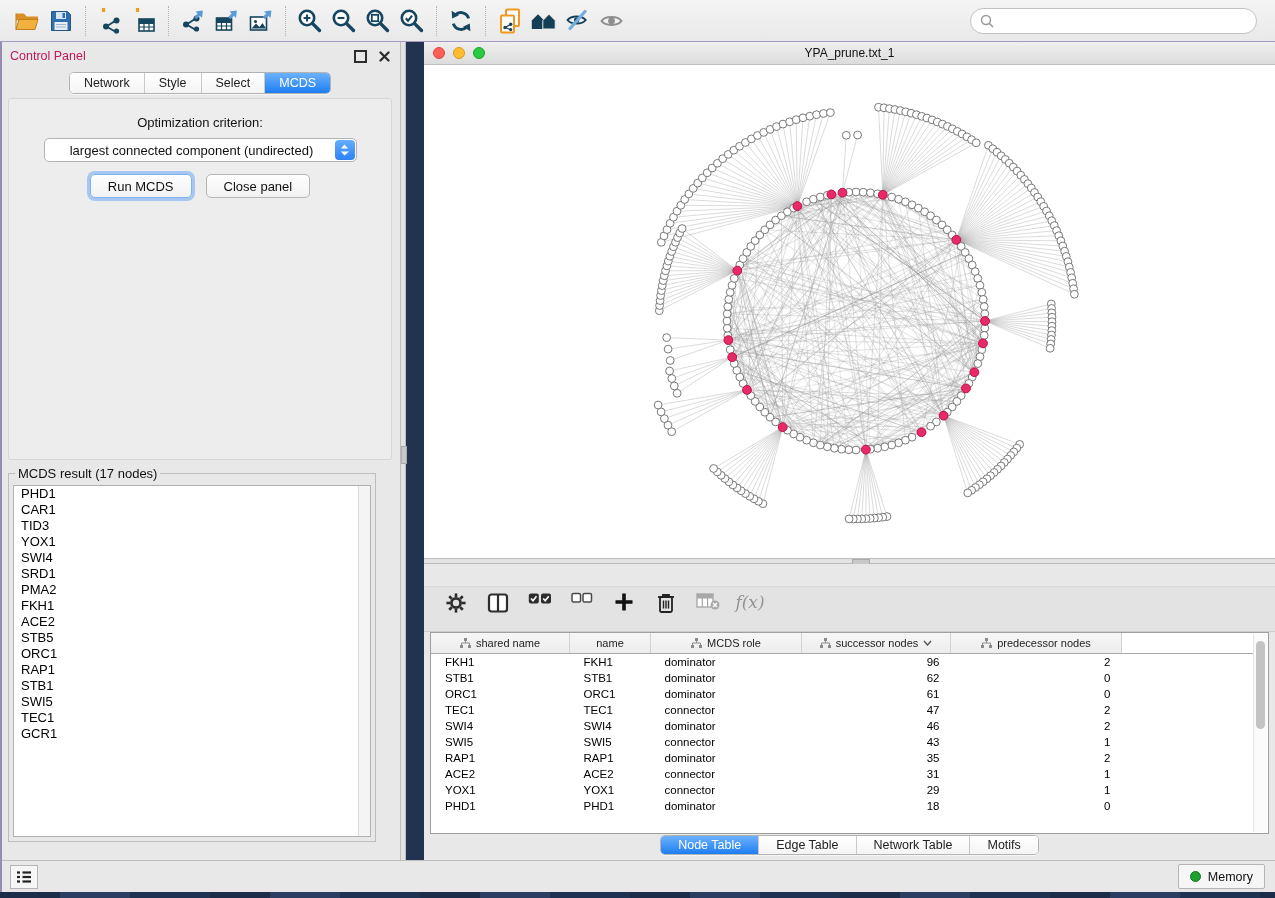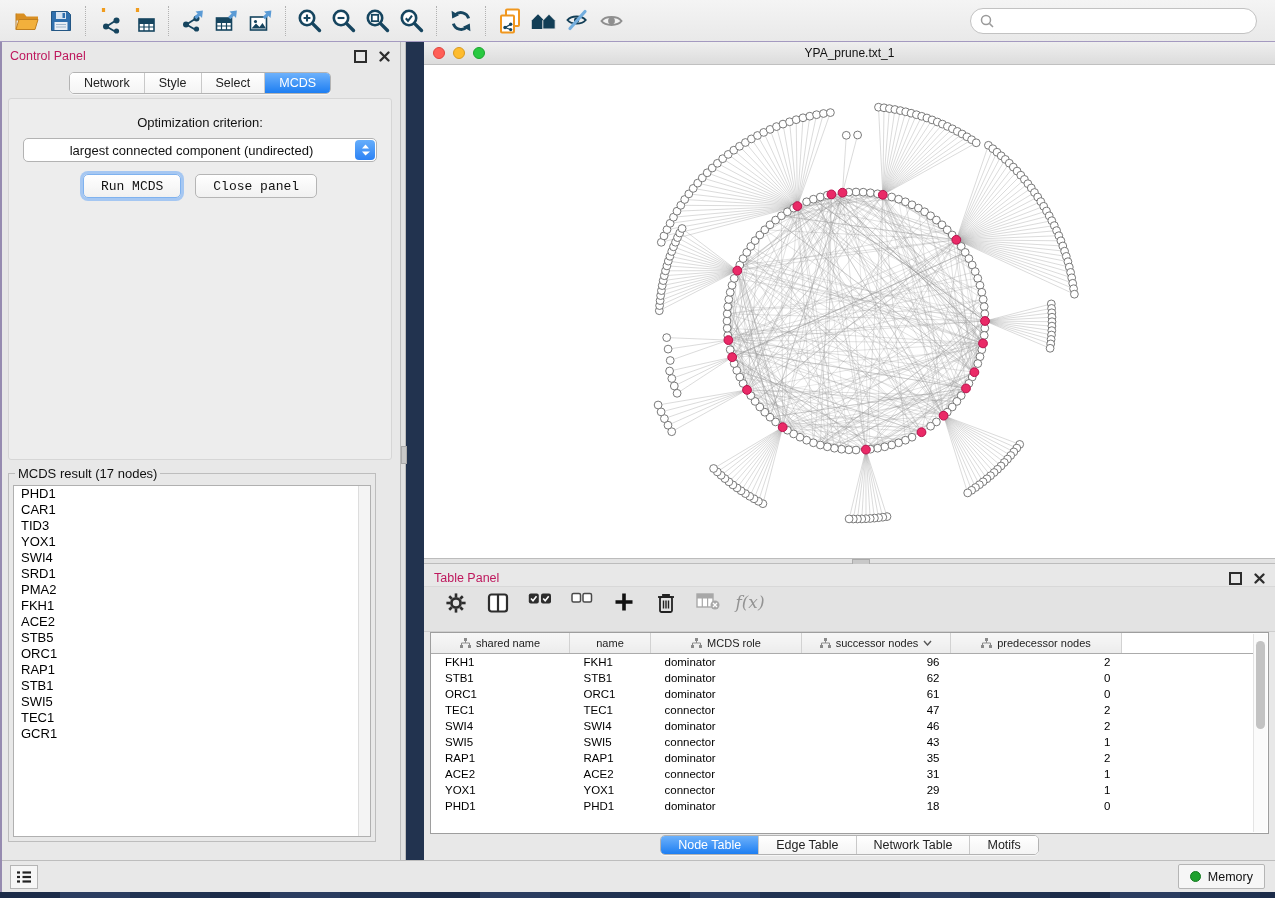--- a/index.html
+++ b/index.html
@@ -27,28 +27,28 @@
   .seg{display:inline-flex;border:1px solid #b3b3b3;border-radius:5px;overflow:hidden;background:#fff;
     box-shadow:0 1px 0 rgba(255,255,255,.6);}
   .seg button{border:none;border-left:1px solid #c9c9c9;background:linear-gradient(#fff,#f4f4f4);
     padding:3px 14px;font-size:12.5px;color:#222;font-family:inherit;cursor:pointer;}
   .seg button:first-child{border-left:none;}
   .seg button.active{background:linear-gradient(#6db1fb,#1d7ef2);color:#fff;}
   .ctl-tabs-row{position:absolute;top:30px;left:0;width:100%;text-align:center;}
   .subpanel{position:absolute;top:56px;left:8px;right:8px;height:362px;background:#ededed;
     border:1px solid #d6d6d6;border-radius:3px;box-sizing:border-box;text-align:center;}
   .opt-label{margin-top:16px;font-size:13px;color:#111;}
-  .select{margin:8px auto 0;width:354px;height:24px;box-sizing:border-box;border:1px solid #b3b3b3;
+  .select{margin:8px auto 0;width:313px;height:24px;box-sizing:border-box;border:1px solid #b3b3b3;
     border-radius:5px;background:#fff;display:flex;align-items:center;position:relative;cursor:pointer;}
   .select .sel-text{flex:1;text-align:center;font-size:13px;color:#111;padding-left:4px;}
   .spin-cap{width:20px;height:20px;margin-right:1px;border-radius:4px;
     background:linear-gradient(#66aefb,#2c82f5);display:flex;align-items:center;justify-content:center;}
   .btn-row{margin-top:12px;display:flex;justify-content:center;gap:14px;}
   .btn{height:24px;border:1px solid #b5b5b5;border-radius:5px;background:linear-gradient(#fff,#f1f1f1);
-    font-size:13px;font-family:Liberation Mono, monospace;padding:0 17px;color:#111;cursor:pointer;}
+    font-size:13px;font-family:Liberation Sans, sans-serif;padding:0 17px;color:#111;cursor:pointer;}
   .btn.focused{box-shadow:0 0 0 3px rgba(106,168,245,.55);border-color:#7fb2ef;}
   .result-group{position:absolute;top:424px;left:8px;right:24px;height:376px;box-sizing:border-box;
     border:1px solid #bdbdbd;margin:0;padding:4px;}
   .result-group legend{font-size:13px;color:#111;padding:0 3px;margin-left:2px;}
   .result-list{position:relative;width:100%;height:352px;box-sizing:border-box;background:#fff;
     border:1px solid #b0b0b0;overflow:hidden;font-size:13px;}
   .result-list .list-item{height:16px;line-height:16px;padding-left:7px;color:#000;}
   .list-sb{position:absolute;top:0;right:0;bottom:0;width:11px;background:#f4f4f4;border-left:1px solid #ddd;}
   
   .vsplitter{position:absolute;left:400px;top:0;width:6px;height:100%;background:#e2e2e2;
@@ -1143,29 +1143,20 @@
               <circle cx="550.4" cy="307.2" r="4.4" fill="#ea2a67" stroke="#b8124d" stroke-width="1"></circle>
             </g>
           </svg>
       </div>
 
       <div class="hsplitter">
           <div class="grip"></div>
         </div>
 
       <div class="table-panel">
-        <div class="panel-titlebar">
-          <span>Table Panel</span>
-          <span class="win-icons">
-            <span class="float-ico"></span>
-            <svg width="11" height="11" viewBox="0 0 11 11">
-                <path d="M1.5 1.5l8 8M9.5 1.5l-8 8" stroke="#2d2d2d" stroke-width="2.3" stroke-linecap="round"></path>
-              </svg>
-          </span>
-        </div>
         <div class="ttoolbar">
           <button class="ttbtn">
               <svg width="22" height="22" viewBox="0 0 22 22">
                 <circle cx="11" cy="11" r="4.6" fill="none" stroke="#2d2d2d" stroke-width="2.8"></circle>
                 <g stroke="#2d2d2d" stroke-width="2.6">
                   <line x1="17" y1="11" x2="20.6" y2="11"></line>
                   <line x1="15.24" y1="15.24" x2="17.79" y2="17.79"></line>
                   <line x1="11" y1="17" x2="11" y2="20.6"></line>
                   <line x1="6.76" y1="15.24" x2="4.21" y2="17.79"></line>
                   <line x1="5" y1="11" x2="1.4" y2="11"></line>

